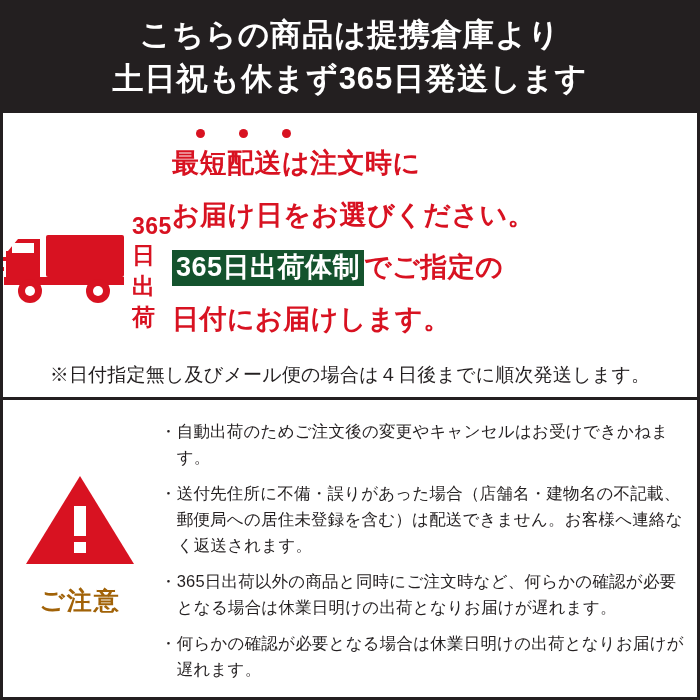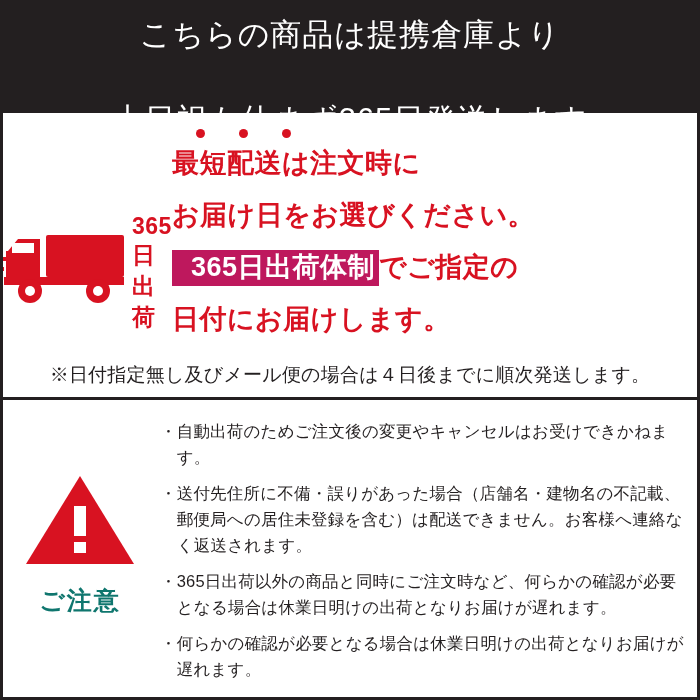--- a/index.html
+++ b/index.html
@@ -31,24 +31,23 @@
     flex: 0 0 113px;
     display: flex;
     flex-direction: column;
     align-items: center;
     justify-content: center;
     text-align: center;
     letter-spacing: 1px;
   }
   .header-line {
     font-size: 31px;
-    font-weight: normal;
+    font-weight: bold;
     line-height: 44px;
     white-space: nowrap;
-    margin-top: 41px;
   }
 
   
   .mid {
     flex: 0 0 287px;
     border-bottom: 3px solid #231f20;
     display: flex;
     flex-direction: column;
     box-sizing: border-box;
     padding: 10px 0 0 0;
@@ -91,23 +90,23 @@
   }
   .mid-line {
     color: #d81221;
     font-size: 27px;
     font-weight: bold;
     line-height: 52px;
     white-space: nowrap;
     letter-spacing: 0.5px;
   }
   .hl {
-    background: #be185d;
+    background: #14532d;
     color: #ffffff;
-    padding: 2px 4px 4px 19px;
+    padding: 2px 4px 4px 4px;
   }
   .mid-note {
     font-size: 19px;
     color: #231f20;
     text-align: center;
     padding: 0 14px 12px 14px;
     line-height: 20px;
     letter-spacing: 0.2px;
   }
   
@@ -136,21 +135,21 @@
   .caution-col {
     flex: 0 0 160px;
     display: flex;
     flex-direction: column;
     align-items: center;
     justify-content: flex-start;
     padding-top: 62px;
     box-sizing: border-box;
   }
   .caution-label {
-    color: #0f766e;
+    color: #a16207;
     font-size: 25px;
     font-weight: bold;
     margin-top: 12px;
     letter-spacing: 2px;
     text-align: right;
   }
   .notes-col {
     flex: 1;
     padding: 8px 16px 0 0;
     box-sizing: border-box;

